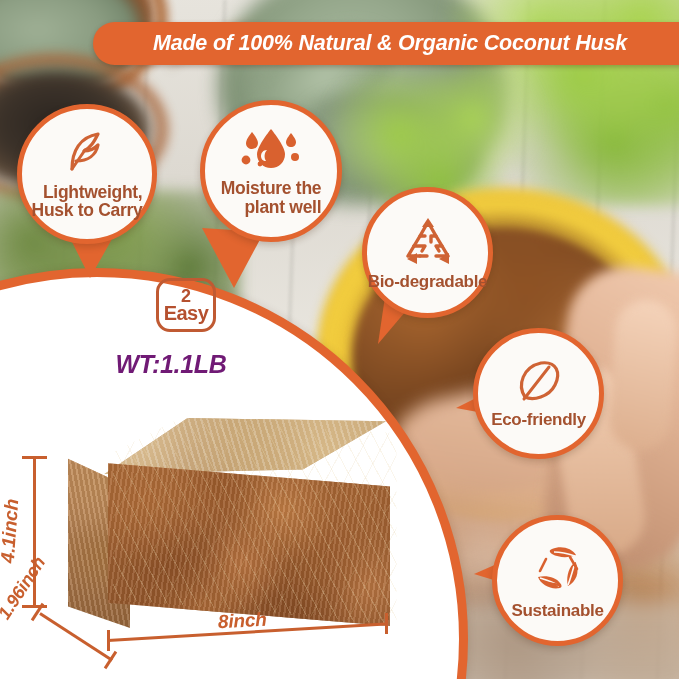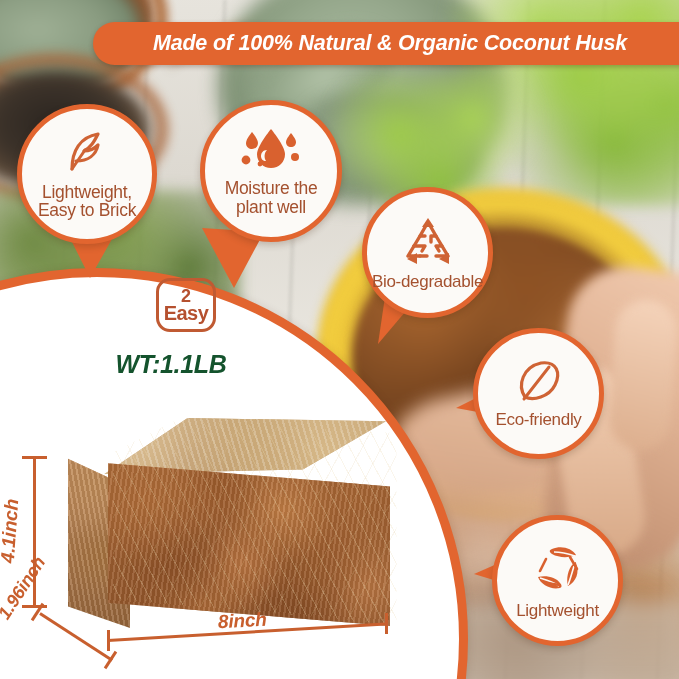--- a/index.html
+++ b/index.html
@@ -159,21 +159,21 @@
   
   .bubble {
     position:absolute; border-radius:50%;
     background:#fcfaf7; border:5px solid #e2652f;
     display:flex; flex-direction:column; align-items:center; justify-content:center;
     box-shadow:0 3px 7px rgba(70,35,12,.22);
     z-index:6;
   }
   .bubble .ico { display:block; }
   .bubble .label {
-    color:#a4512f; font-weight:normal; text-align:center; line-height:1.04;
+    color:#a4512f; font-weight:bold; text-align:right; line-height:1.04;
     letter-spacing:-.3px;
   }
   .tail { position:absolute; z-index:5; }
 
   #bub-light { left:17px;  top:104px; width:140px; height:140px; }
   #bub-moist { left:200px; top:100px; width:142px; height:142px; }
   #bub-bio   { left:362px; top:187px; width:131px; height:131px; }
   #bub-eco   { left:473px; top:328px; width:131px; height:131px; }
   #bub-sust  { left:492px; top:515px; width:131px; height:131px; }
 
@@ -197,21 +197,21 @@
     position:absolute; left:156px; top:278px; width:60px; height:54px;
     border:3.4px solid #c05a32; border-radius:14px;
     display:flex; flex-direction:column; align-items:center; justify-content:center;
     color:#b5502f; font-weight:bold; line-height:.92; background:transparent;
   }
   .pack-badge .n { font-size:18px; }
   .pack-badge .p { font-size:20px; letter-spacing:-.5px; }
 
   .wt {
     position:absolute; left:0; top:350px; width:342px; text-align:center;
-    font-size:25px; font-weight:bold; font-style:italic; color:#14532d; letter-spacing:-.3px;
+    font-size:25px; font-weight:bold; font-style:italic; color:#701a75; letter-spacing:-.3px;
   }
   .expands {
     position:absolute; left:0; top:384px; width:342px; text-align:center;
     font-size:22px; font-style:italic; color:#1b1b1b; letter-spacing:-.3px;
   }
 
   
   .brick { position:absolute; left:50px; top:418px; width:350px; height:215px; z-index:8; }
   .brick-top {
     position:absolute; left:16px; top:0; width:320px; height:56px;
@@ -382,21 +382,21 @@
   </div>
 
   <div class="bubble" id="bub-light">
     <span class="ico">
       <svg width="46" height="44" viewBox="0 0 46 44">
         <path d="M8 40 C8 22 16 8 34 5 C30 13 27 18 20 22 C27 22 31 19 34 16
                  C32 26 24 32 12 32" fill="none" stroke="#cf6334" stroke-width="3.2" stroke-linecap="round" stroke-linejoin="round"></path>
         <path d="M8 40 L21 21" fill="none" stroke="#cf6334" stroke-width="3" stroke-linecap="round"></path>
       </svg>
     </span>
-    <span class="label"><span>Lightweight,</span><br><span>Easy to Brick</span></span>
+    <span class="label"><span>Lightweight,</span><br><span>Husk to Carry</span></span>
   </div>
 
   <div class="bubble" id="bub-moist">
     <span class="ico">
       <svg width="62" height="46" viewBox="0 0 62 46">
         <path d="M31 3 C31 3 45 20 45 28 C45 36 39 42 31 42 C23 42 17 36 17 28 C17 20 31 3 31 3 Z" fill="#d9612f"></path>
         <path d="M27 24 C23 24 21 27 21 30 C21 33 23 35 26 35 C24 32 24 27 27 24 Z" fill="#fcfaf7"></path>
         <path d="M12 6 C12 6 18 13 18 17 C18 21 15 23 12 23 C9 23 6 21 6 17 C6 13 12 6 12 6 Z" fill="#d9612f"></path>
         <path d="M51 7 C51 7 56 13 56 16 C56 19 54 21 51 21 C48 21 46 19 46 16 C46 13 51 7 51 7 Z" fill="#d9612f"></path>
         <circle cx="6" cy="34" r="4.4" fill="#d9612f"></circle>
@@ -451,16 +451,16 @@
           <path d="M44 25 C42 32 40 39 38 44"></path>
           <path d="M10 37 C17 39 25 42 29 45"></path>
         </g>
         <g fill="none" stroke="#d9612f" stroke-width="2.6" stroke-linecap="round">
           <path d="M16 18 L10 30"></path>
           <path d="M40 16 L47 28"></path>
           <path d="M16 42 L30 44"></path>
         </g>
       </svg>
     </span>
-    <span class="label">Lightweight</span>
+    <span class="label">Sustainable</span>
   </div>
 
 </div>
 
 </body></html>

